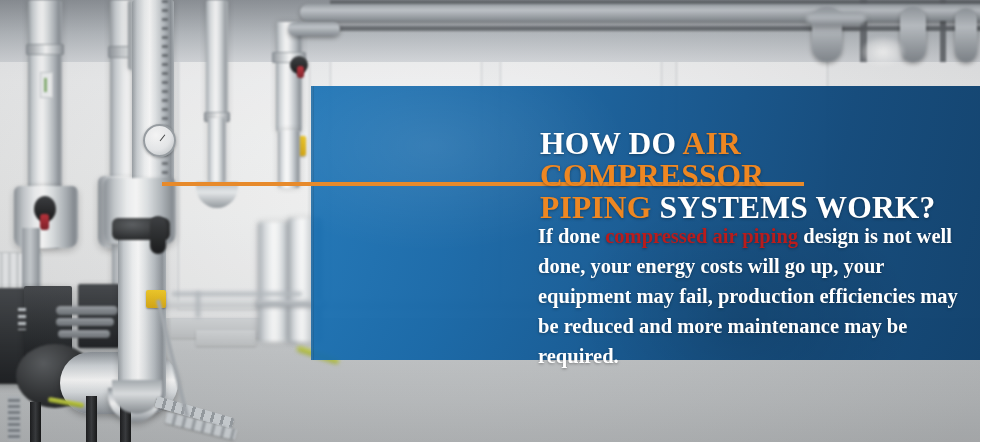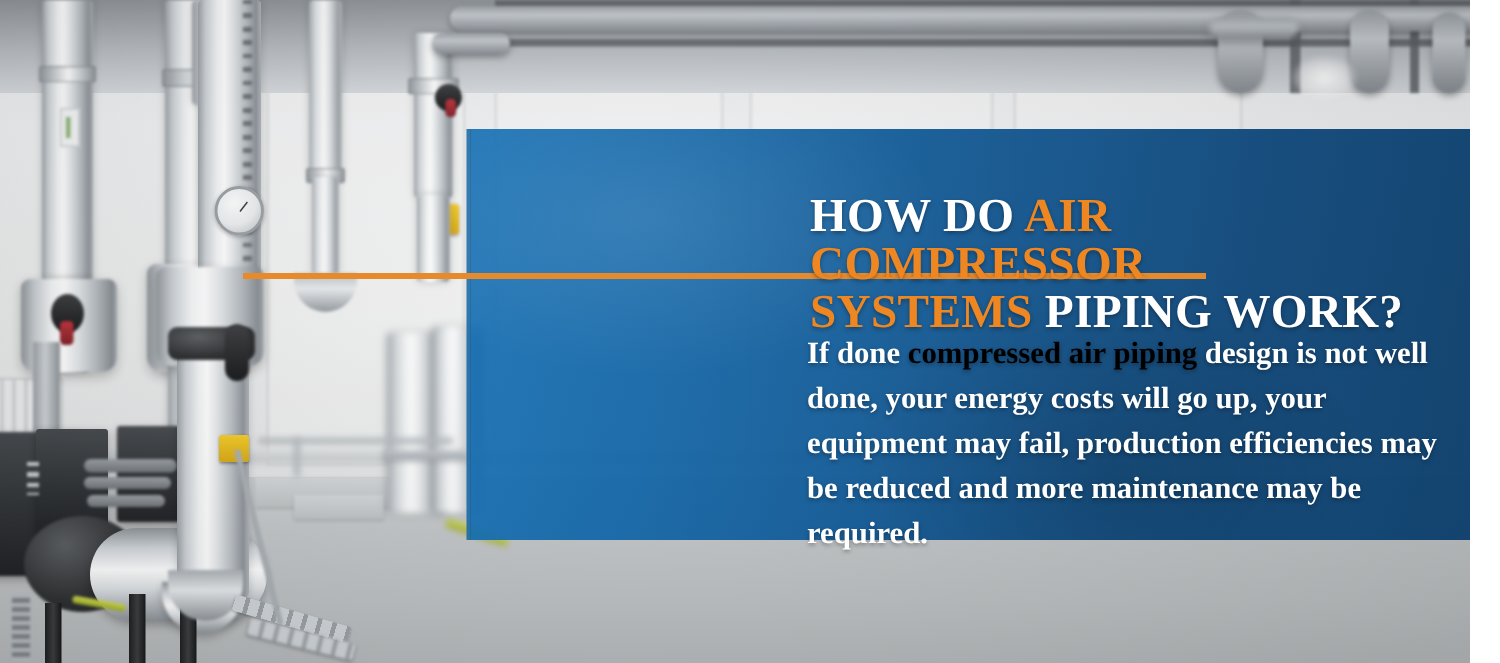--- a/index.html
+++ b/index.html
@@ -180,21 +180,21 @@
     text-shadow:0 1px 3px rgba(0,0,0,.35);
   }
   .heading .accent{color:#EE8722;}
 
   .body-copy{
     position:absolute;left:538px;top:200px;width:420px;
     font-size:20.5px;font-weight:bold;line-height:30px;
     color:#ffffff;
     text-shadow:0 1px 3px rgba(0,0,0,.35);
   }
-  .body-copy .accent{color:#000000;}
+  .body-copy .accent{color:#b91c1c;}
 </style>
 </head>
 <body>
 
 <div class="banner">
 
   <div class="photo">
 
     <div class="wall"></div>
 
@@ -297,20 +297,20 @@
   </div>
 
   <div class="overlay">
     <div class="overlay-tex"></div>
   </div>
 
   <div class="divider"></div>
 
   <h1 class="heading">
     <span>HOW DO </span><span class="accent">AIR COMPRESSOR</span><br>
-    <span class="accent">SYSTEMS</span><span> PIPING WORK?</span>
+    <span class="accent">PIPING</span><span> SYSTEMS WORK?</span>
   </h1>
 
   <p class="body-copy">
     <span>If done </span><span class="accent">compressed air piping</span><span> design is not well done, your energy costs will go up, your equipment may fail, production efficiencies may be reduced and more maintenance may be required.</span>
   </p>
 
 </div>
 
 </body></html>

